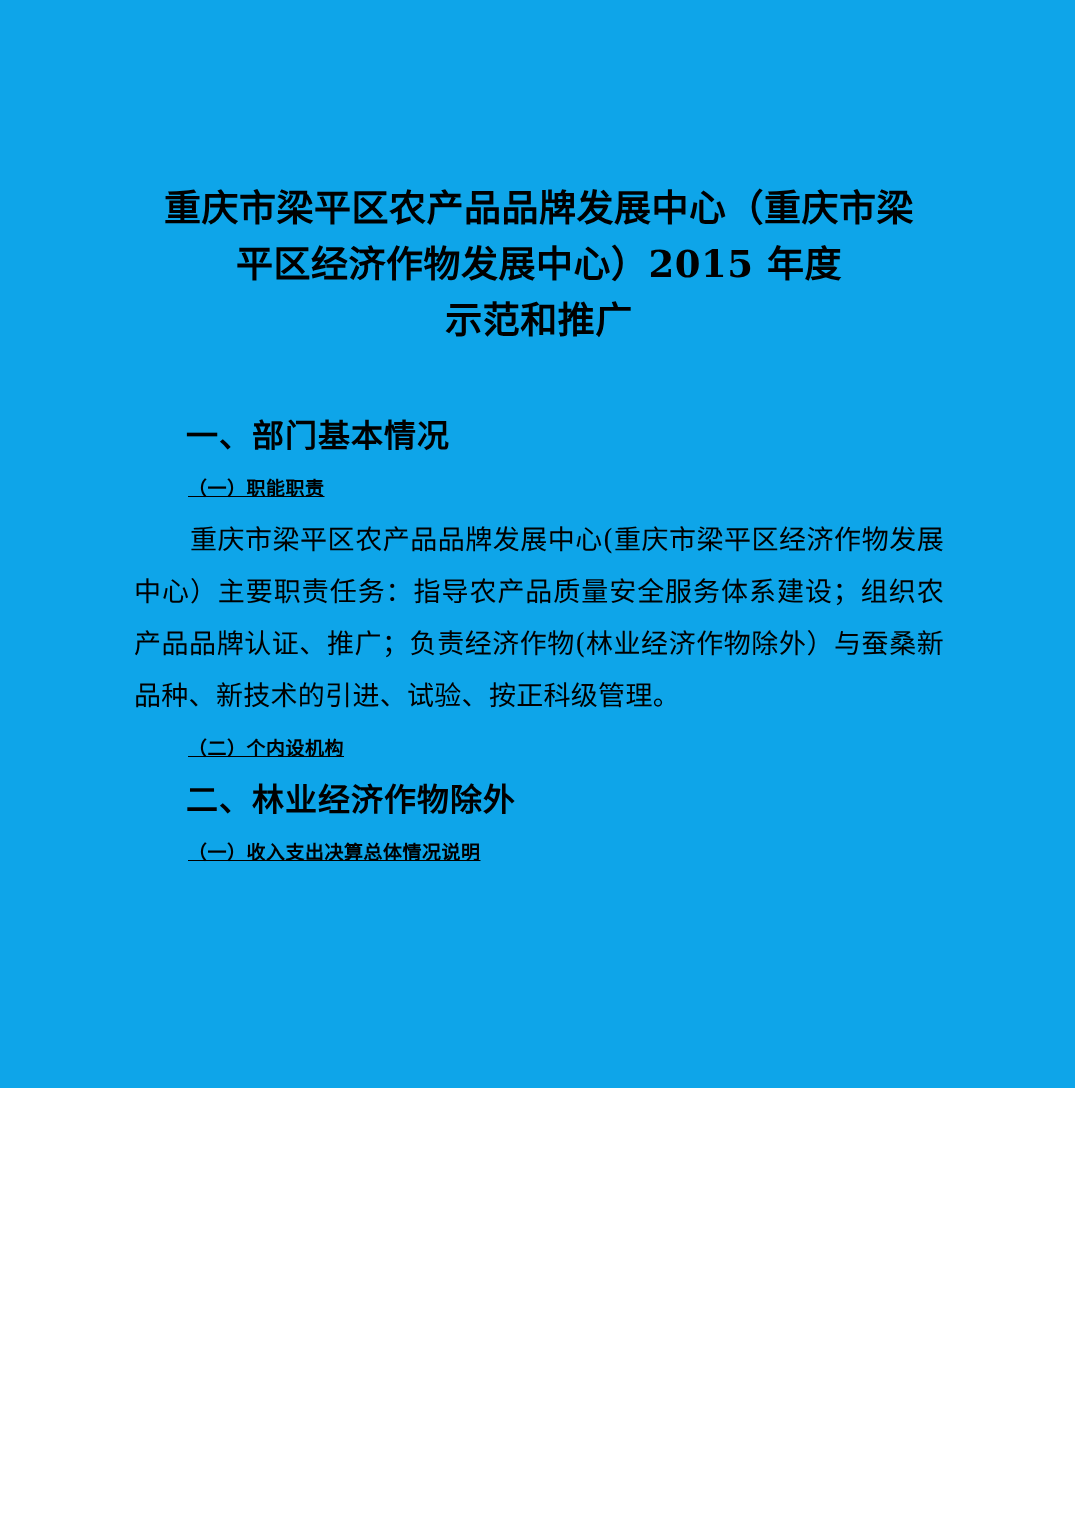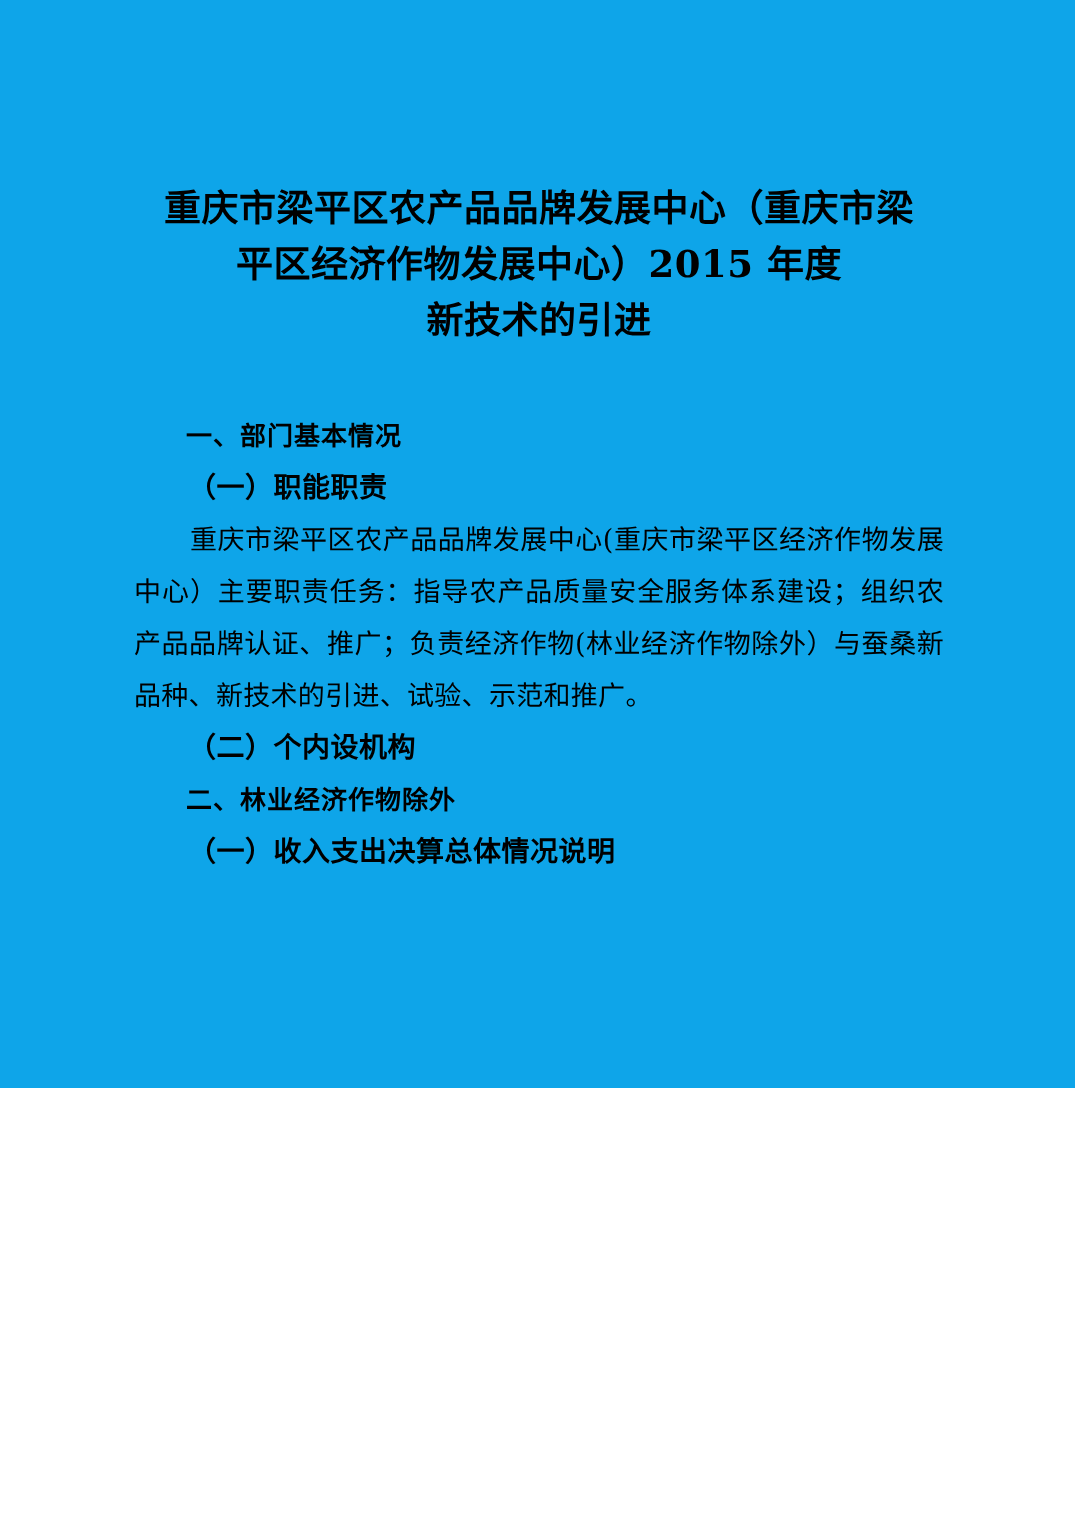--- a/index.html
+++ b/index.html
@@ -31,32 +31,33 @@
     text-align: center;
     letter-spacing: 0.5px;
     margin: 0 0 10px 0;
   }
   .doc-title .tline {
     display: block;
   }
   .section-heading {
     font-family: "DejaVu Sans", "Liberation Sans", sans-serif;
     font-weight: bold;
-    font-size: 26px;
+    font-size: 32px;
     line-height: 52px;
     margin: 0;
     text-indent: 52px;
     letter-spacing: 1px;
   }
   .sub-heading {
-    font-size: 28px;
+    font-size: 19px;
     line-height: 52px;
     margin: 0;
     text-indent: 54px;
     letter-spacing: 0.5px;
+    text-decoration: underline;
   }
   .para {
     font-size: 27px;
     line-height: 52px;
     margin: 0;
     text-indent: 56px;
     text-align: justify;
     text-justify: inter-ideograph;
     letter-spacing: 0.3px;
   }
@@ -76,28 +77,28 @@
 </head>
 <body>
 
 <div class="page">
 
   <div class="content">
 
     <h1 class="doc-title">
       <span class="tline">重庆市梁平区农产品品牌发展中心（重庆市梁</span>
       <span class="tline">平区经济作物发展中心）2015 年度</span>
-      <span class="tline">新技术的引进</span>
+      <span class="tline">示范和推广</span>
     </h1>
 
     <div class="spacer-top"></div>
 
     <h2 class="section-heading">一、部门基本情况</h2>
     <h3 class="sub-heading">（一）职能职责</h3>
-    <p class="para">重庆市梁平区农产品品牌发展中心(重庆市梁平区经济作物发展中心）主要职责任务：指导农产品质量安全服务体系建设；组织农产品品牌认证、推广；负责经济作物(林业经济作物除外）与蚕桑新品种、新技术的引进、试验、示范和推广。</p>
+    <p class="para">重庆市梁平区农产品品牌发展中心(重庆市梁平区经济作物发展中心）主要职责任务：指导农产品质量安全服务体系建设；组织农产品品牌认证、推广；负责经济作物(林业经济作物除外）与蚕桑新品种、新技术的引进、试验、按正科级管理。</p>
 
     <h3 class="sub-heading">（二）个内设机构</h3>
 
     <h2 class="section-heading">二、林业经济作物除外</h2>
     <h3 class="sub-heading">（一）收入支出决算总体情况说明</h3>
 
   </div>
 
   <div class="page-number">- 1 -</div>
 

